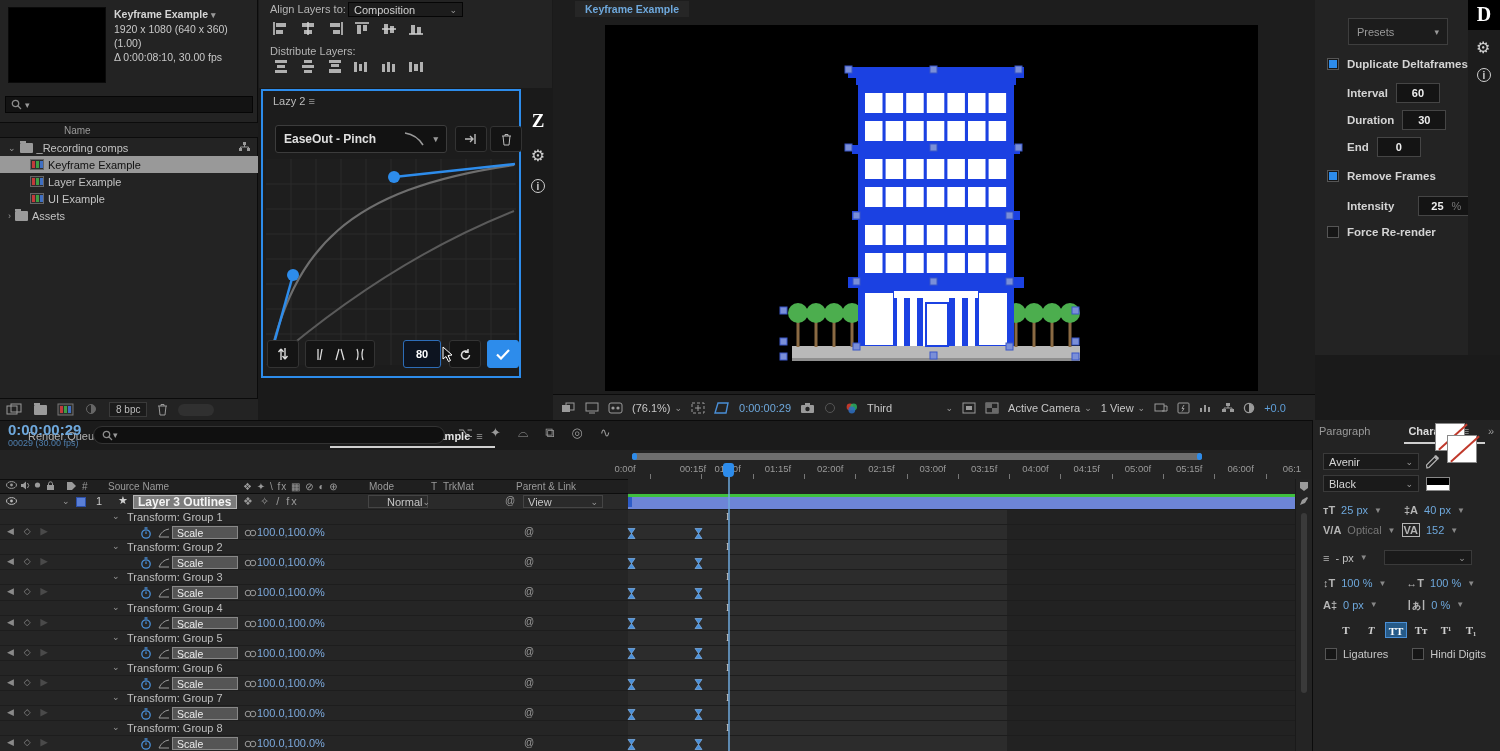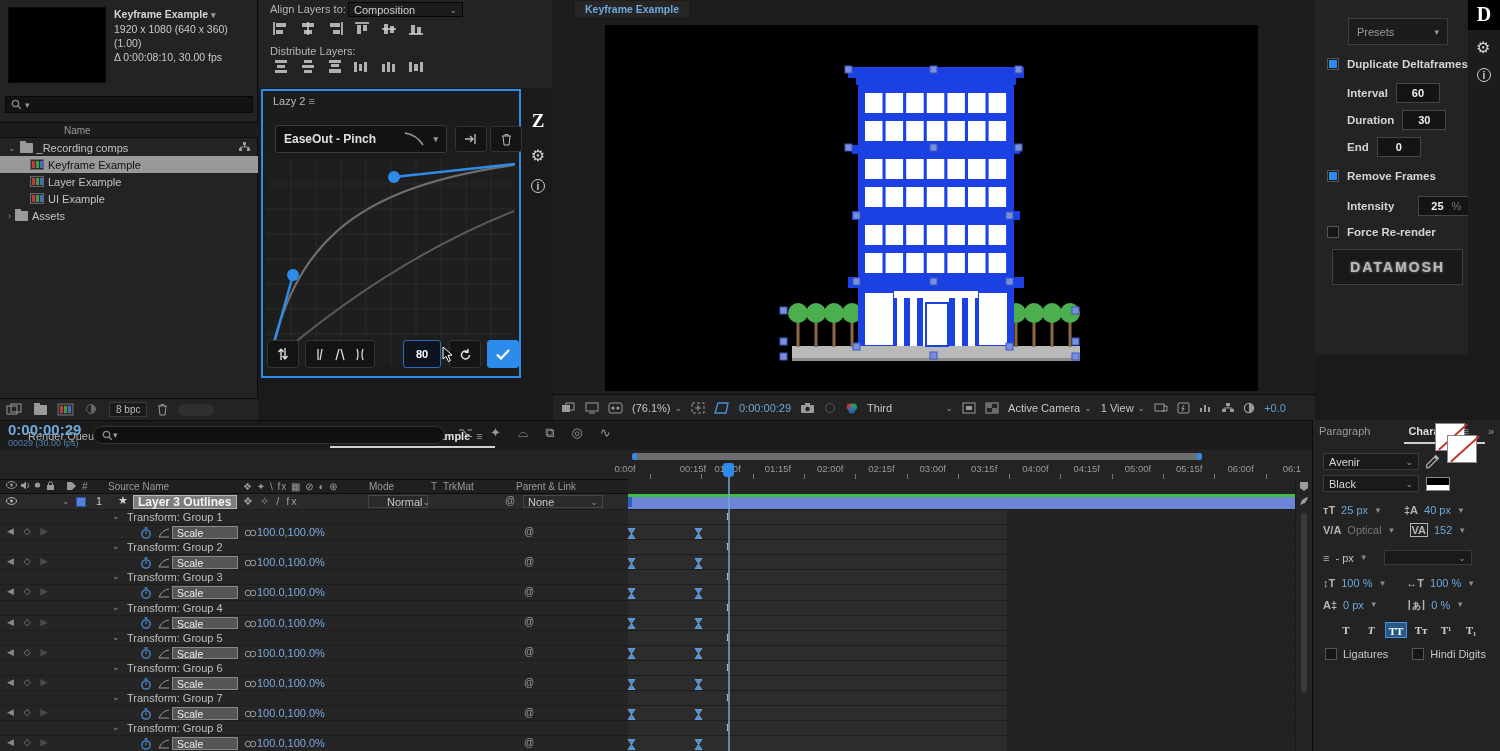--- a/index.html
+++ b/index.html
@@ -619,21 +619,20 @@
         <span class="dm-lbl">Intensity</span>
       <span class="dm-input" style="width:56px;margin-left:16px;gap:8px">
           <span>25</span>
           <span style="color:#777;font-weight:normal">%</span>
         </span>
       </div>
     <div class="dm-row" style="left:12px;top:226px">
         <span class="cb"></span>
         <span class="dm-lbl">Force Re-render</span>
       </div>
-    <div id="dm-btn">DATAMOSH</div>
   </section>
   <div class="abs" id="dm-side">
     <div id="dm-logo">D</div>
     <span class="gear abs" style="left:8px;top:38px">⚙</span>
     <span class="info-i abs" style="left:9px;top:68px">i</span>
   </div>
 
 
   <section class="abs" id="timeline">
     <div id="tl-tabs">
@@ -775,21 +774,21 @@
         <span style="left:96px;top:1px;color:#c9c9c9">1</span>
         <span style="left:118px;top:0;color:#cfcfcf">★</span>
         <span style="left:133px;top:1px;width:104px;height:14px;background:#7c7c7c;border:1px solid #b5b5b5;color:#f4f4f4;font-weight:bold;padding-left:4px;font-size:12px;line-height:13px">Layer 3 Outlines</span>
         <span style="left:243px;top:1px;color:#9a9a9a;letter-spacing:2px">❖ ✧ / fx</span>
         <span style="left:368px;top:1px;width:60px;height:13px;background:#2a2a2a;border:1px solid #454545;display:flex;align-items:center;justify-content:space-between;padding:0 18px">
             <span>Normal</span>
             <span class="chev">⌄</span>
           </span>
         <span class="pickwhip" style="left:505px;top:1px">@</span>
         <span style="left:523px;top:1px;width:80px;height:13px;background:#2a2a2a;border:1px solid #454545;display:flex;align-items:center;justify-content:space-between;padding:0 4px">
-            <span>None</span>
+            <span>View</span>
             <span class="chev">⌄</span>
           </span>
         <span style="left:628px;top:3px;width:4px;height:10px;background:#2d5cc8"></span>
       </div>
       <div id="groups-container">
   <div class="tl-row group-header">
     <span class="grp-chevron chev">⌄</span>
     <span class="grp-label">Transform: Group 1</span>
     <span class="ibeam">I</span>
   </div>
@@ -1109,21 +1108,21 @@
         <span class="ch-val">25 px</span>
         <span class="tri">▼</span>
       <span class="ch-ic" style="margin-left:16px">‡A</span>
         <span class="ch-val">40 px</span>
         <span class="tri">▼</span>
     </div>
     <div class="ch-row" style="left:10px;top:103px;gap:6px">
       <span class="ch-ic">V/A</span>
         <span class="ch-dim">Optical</span>
         <span class="tri">▼</span>
-      <span class="ch-ic" style="margin-left:8px;border:1px solid #b5b5b5;padding:0 1px">VA</span>
+      <span class="ch-ic" style="margin-left:0;border:1px solid #b5b5b5;padding:0 1px">VA</span>
         <span class="ch-val">152</span>
         <span class="tri">▼</span>
     </div>
     <div class="ch-row" style="left:10px;top:130px;gap:6px">
       <span class="ch-ic">≡</span>
       <span style="color:#c0c0c0">- px</span>
         <span class="tri">▼</span>
       <span class="ch-sel" style="width:88px;margin-left:10px;height:15px">
           <span></span>
           <span class="chev">⌄</span>

